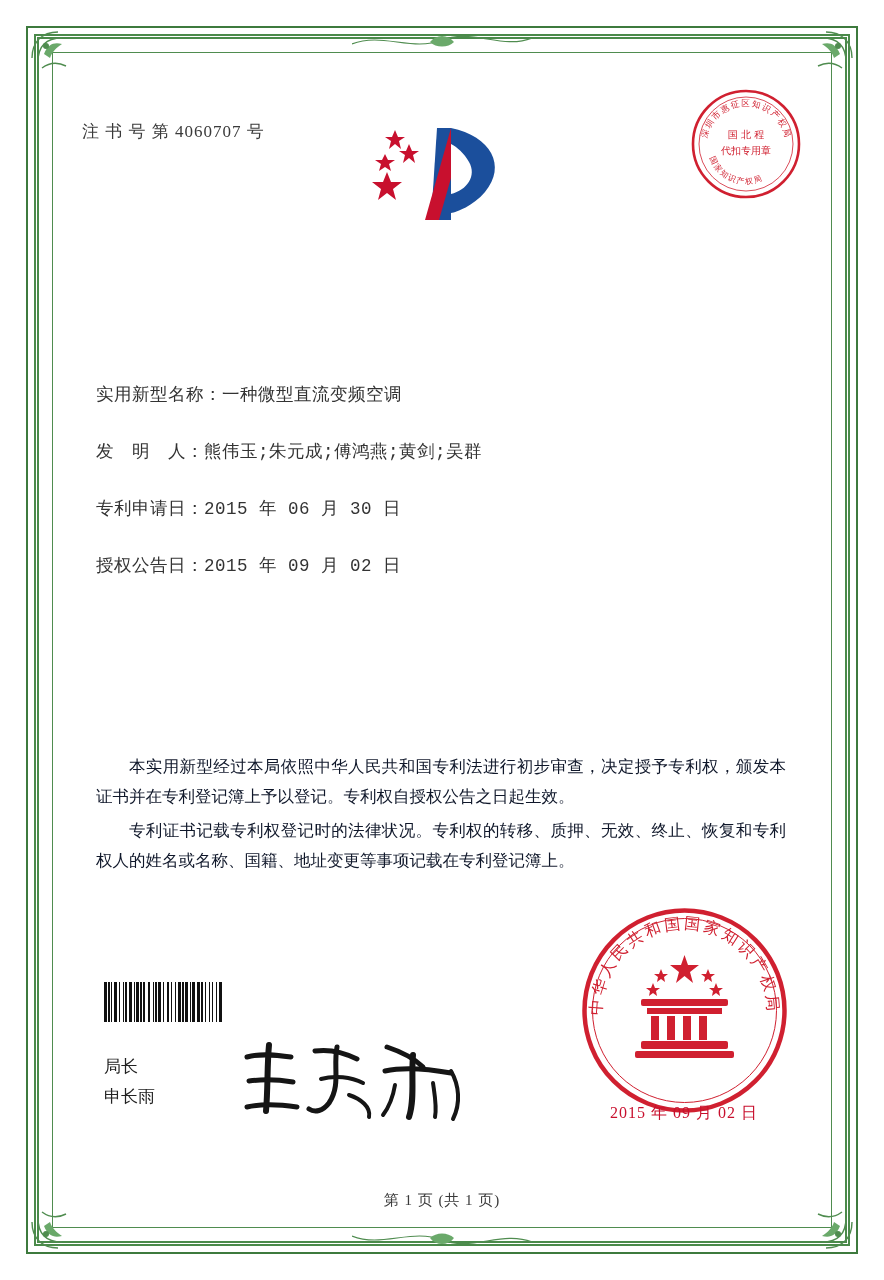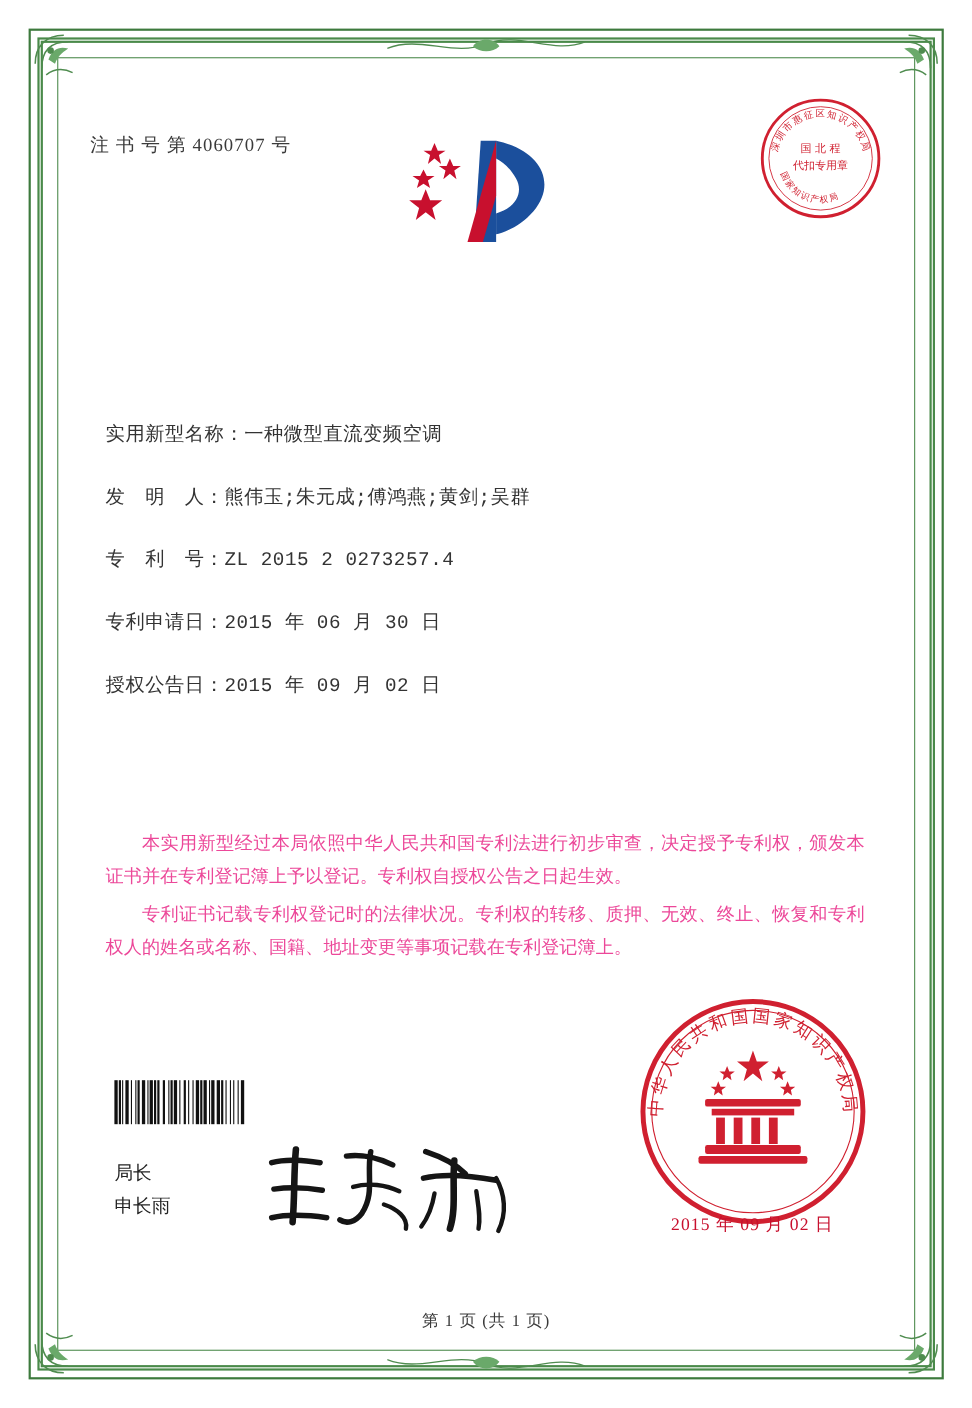--- a/index.html
+++ b/index.html
@@ -134,21 +134,21 @@
   }
 
   
   .paragraphs {
     position: absolute;
     left: 44px;
     top: 700px;
     width: 690px;
     font-size: 16.5px;
     line-height: 30px;
-    color: #ec4899;
+    color: #0f172a;
     text-align: justify;
   }
   .paragraphs p {
     margin: 0 0 4px 0;
     text-indent: 2em;
   }
 
   
   .barcode {
     position: absolute;
@@ -320,24 +320,20 @@
 
 
     <div class="fields">
       <div class="field-row">
         <span class="field-label">实用新型名称：</span>
         <span class="field-value">一种微型直流变频空调</span>
       </div>
       <div class="field-row">
         <span class="field-label">发　明　人：</span>
         <span class="field-value">熊伟玉;朱元成;傅鸿燕;黄剑;吴群</span>
-      </div>
-      <div class="field-row">
-        <span class="field-label">专　利　号：</span>
-        <span class="field-value">ZL 2015 2 0273257.4</span>
       </div>
       <div class="field-row">
         <span class="field-label">专利申请日：</span>
         <span class="field-value">2015 年 06 月 30 日</span>
       </div>
       <div class="field-row">
         <span class="field-label">授权公告日：</span>
         <span class="field-value">2015 年 09 月 02 日</span>
       </div>
     </div>

